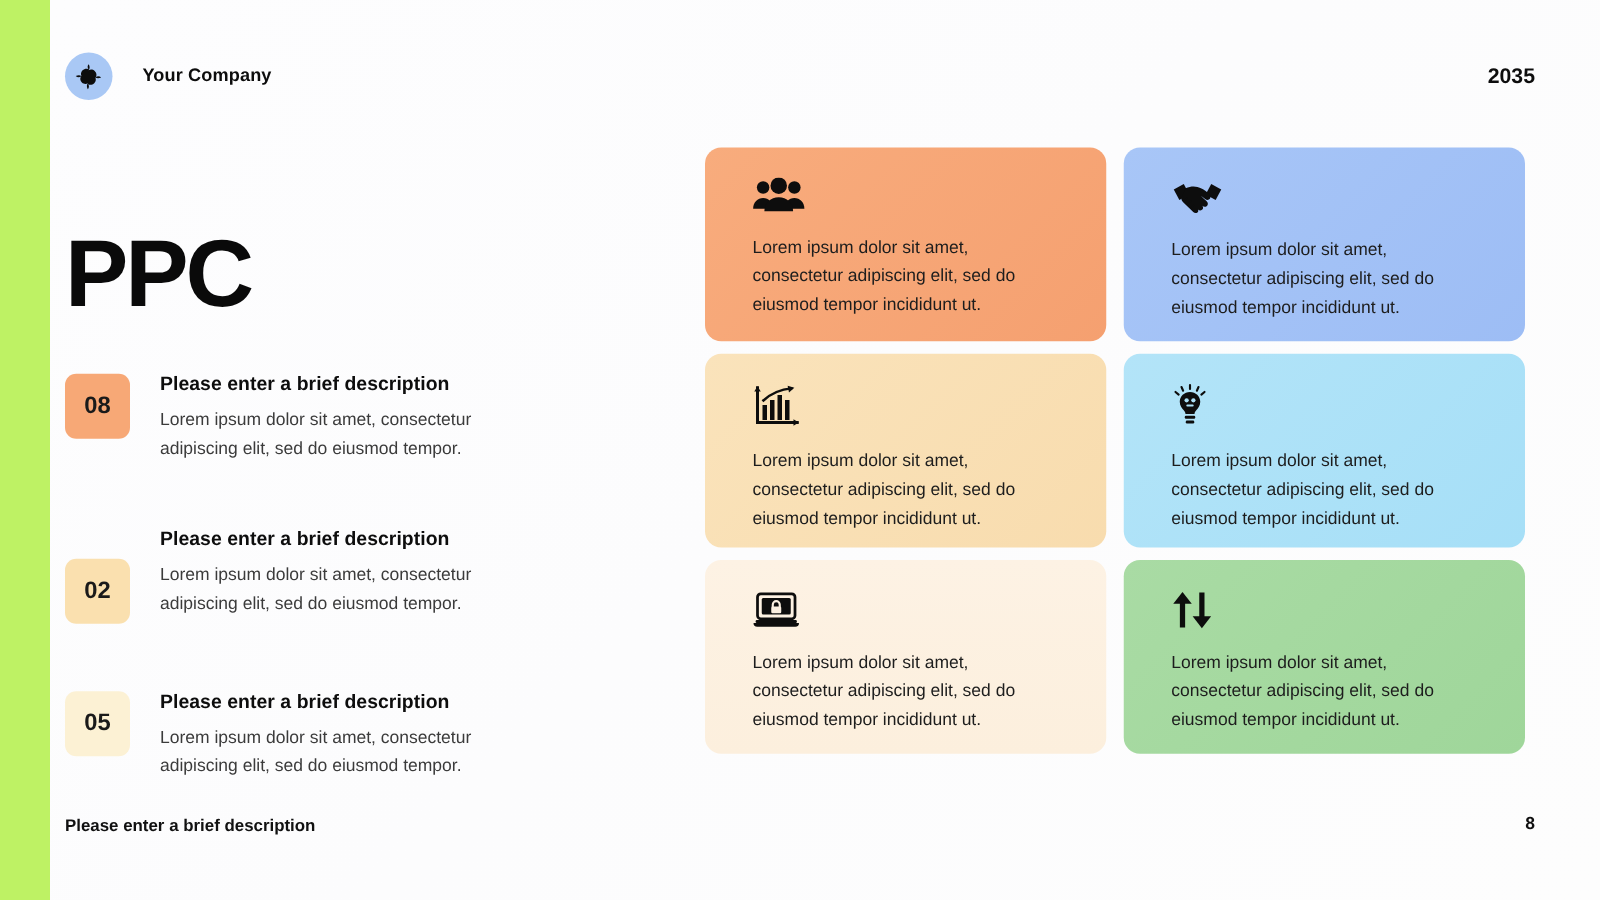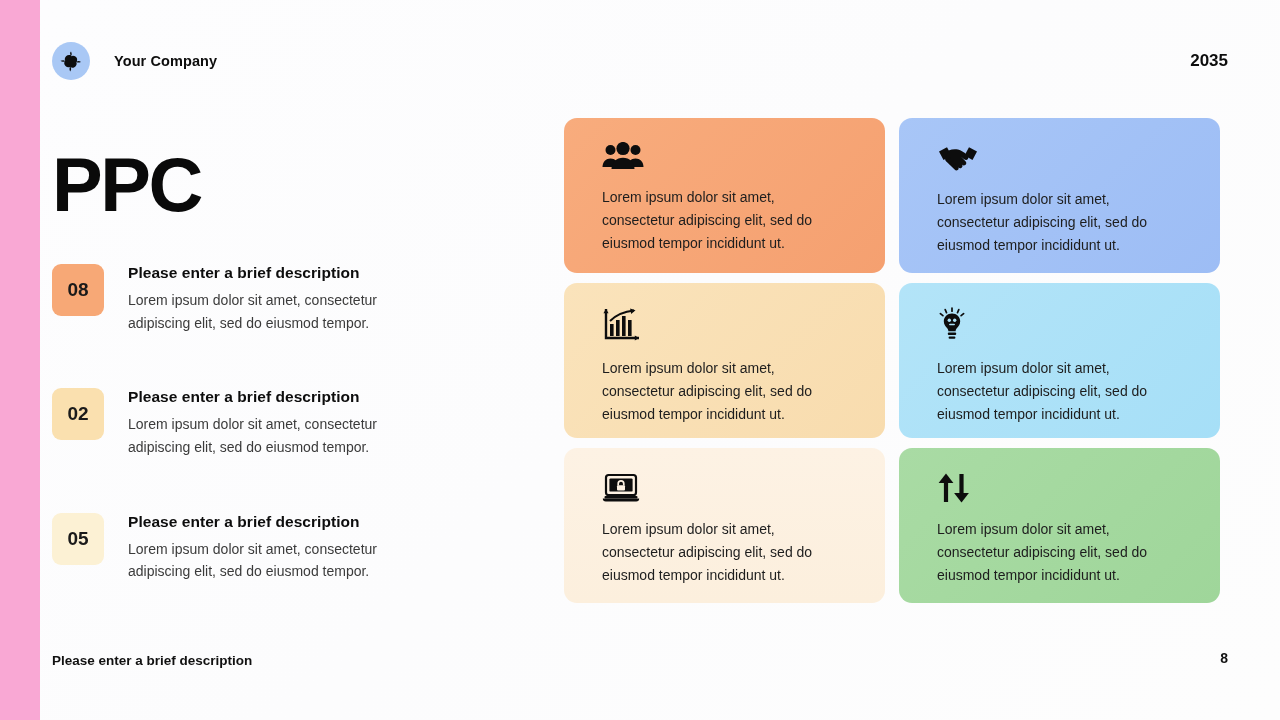--- a/index.html
+++ b/index.html
@@ -5,21 +5,21 @@
   * { margin:0; padding:0; box-sizing:border-box; }
   html, body {
     width:1280px; height:720px;
     background:#ffffff;
     font-family:"Liberation Sans", sans-serif;
     overflow:hidden;
   }
   .slide {
     position:relative;
     width:1280px; height:720px;
-    background:#f9a8d4;
+    background:#bef264;
   }
   
   .panel-bg {
     position:absolute;
     left:40px; top:0; right:0; bottom:0;
     background:linear-gradient(135deg,#fdfdfe 0%,#fcfcfd 50%,#fdfdfd 100%);
   }
 
   
   .header {
@@ -45,31 +45,32 @@
   }
 
   
   .left-col {
     position:absolute; left:52px; top:150px; width:440px;
   }
   .big-title {
     font-size:76px; font-weight:800; line-height:0.92;
     letter-spacing:-2.5px; color:#0a0a0a;
     margin-bottom:44px;
+    margin-top:35px;
   }
   .step-list { display:flex; flex-direction:column; gap:54px; }
   .step { display:flex; align-items:flex-start; }
   .step-badge {
     width:52px; height:52px; border-radius:9px;
     display:flex; align-items:center; justify-content:center;
     font-size:19px; font-weight:600; color:#1a1a1a;
     flex:0 0 auto;
   }
   .step-badge.b1 { background:#f7a876; }
-  .step-badge.b2 { background:#fae0af; }
+  .step-badge.b2 { background:#fae0af;margin-top:24px; }
   .step-badge.b3 { background:#fcf1d4; }
   .step-text { margin-left:24px; padding-top:0px; }
   .step-title {
     font-size:15.5px; font-weight:700; color:#0d0d0d;
     margin-bottom:7px; letter-spacing:.05px;
   }
   .step-desc {
     font-size:14px; color:#3b3b3b; line-height:1.62;
     max-width:292px;
   }

